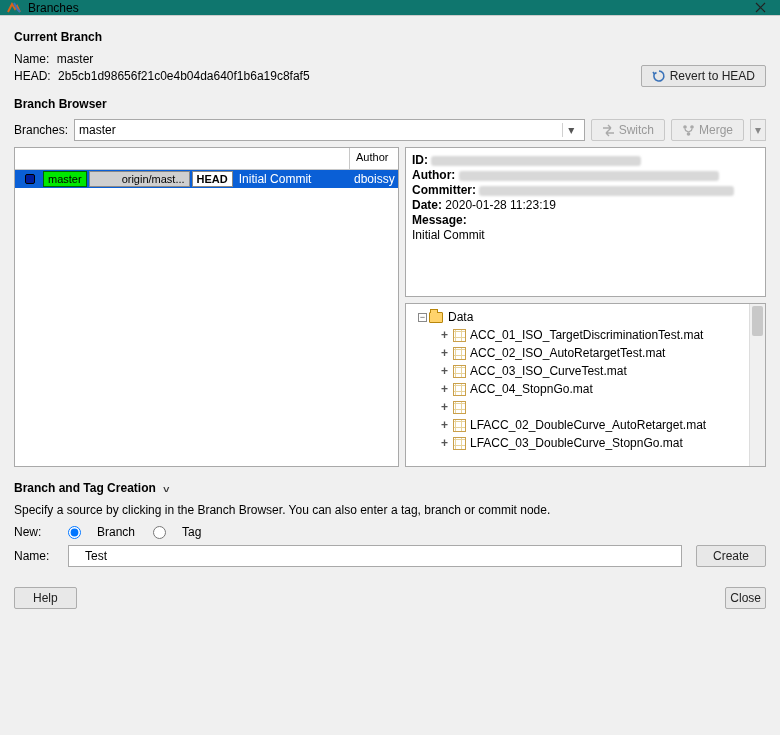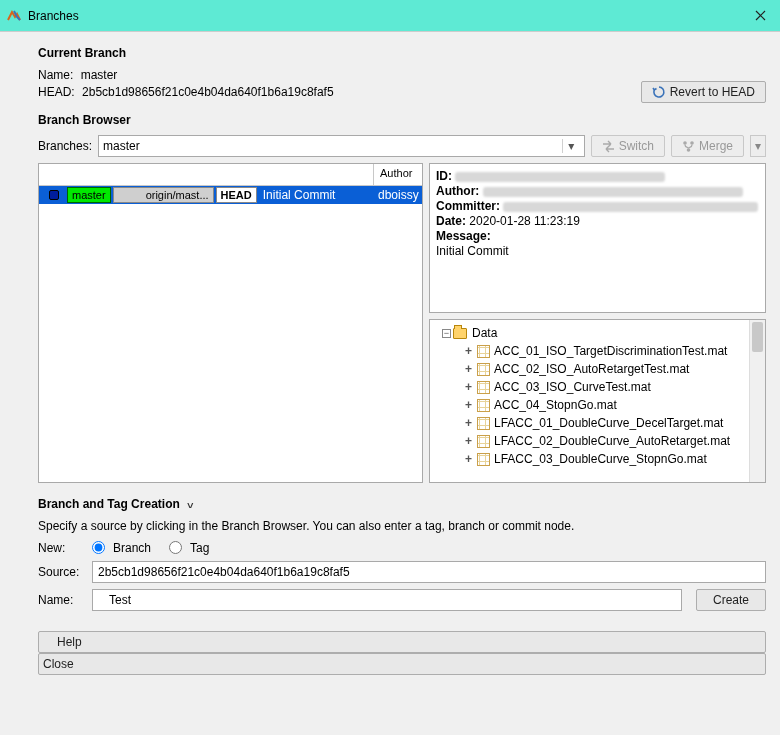--- a/index.html
+++ b/index.html
@@ -9,37 +9,37 @@
     font-size: 12px;
     background: #f0f0f0;
     color: #000;
     width: 780px;
     height: 735px;
     overflow: hidden;
     position: relative;
   }
 
   .titlebar {
-    height: 32px;
-    background: #5eead4;
+    height: 16px;
+    background: #0f766e;
     border-bottom: 1px solid #ccc;
     display: flex;
     align-items: center;
     padding: 0 0 0 6px;
   }
   .titlebar .ml-icon {
     width: 16px; height: 16px; margin-right: 6px;
   }
   .titlebar .title { flex: 1; font-size: 12px; }
   .titlebar .close {
     width: 40px; height: 28px; display: flex; align-items: center; justify-content: center;
     font-size: 16px; color: #222;
   }
 
-  .dialog-body { padding: 10px 14px 12px 14px; margin-left: 24px; }
+  .dialog-body { padding: 10px 14px 12px 14px; }
   .section-header { font-weight: bold; margin: 4px 0 8px 0; }
   .row { margin: 3px 0; }
 
   .btn {
     display: inline-flex; align-items: center; gap: 4px;
     border: 1px solid #adadad; background: #e8e8e8;
     padding: 3px 10px; font-size: 12px; color: #222;
     border-radius: 2px; cursor: pointer;
   }
   .btn.disabled { color: #999; cursor: default; background: #ededed; border-color:#c8c8c8; }
@@ -112,27 +112,27 @@
                       linear-gradient(90deg, #e8d39a 1px, transparent 1px);
     background-size: 6px 6px; background-position: 1px 1px;
   }
   .tree-plus { font-weight:bold; color:#555; width:9px; text-align:center; }
 
   .branch-tag-sec { margin-top:14px; }
   .chev { display:inline-block; transform: rotate(180deg); font-size:11px; color:#333; margin-left:4px; }
   .desc { margin:6px 0 8px 0; }
   .form-row { display:flex; align-items:center; gap:8px; margin:6px 0; }
   .form-row .lbl { width:46px; }
-  .radio { display:inline-flex; align-items:flex-start; gap:8px; margin-right:10px; }
+  .radio { display:inline-flex; align-items:center; gap:16px; margin-right:10px; }
   .radio input { margin:0; }
   .text-input {
     height:22px; border:1px solid #a9a9a9; background:#fff; padding:0 5px; font:inherit;
   }
 
-  .bottom-bar { display:flex; justify-content:space-between; margin-top:20px;flex-direction:column; }
+  .bottom-bar { display:flex; justify-content:space-between; margin-top:20px; }
 
   svg { display:block; }
 </style>
 </head>
 <body>
 
 <div class="titlebar">
   <span class="ml-icon">
     <svg viewBox="0 0 16 16">
         <path d="M2 12 L6 4 L9 9 L11 6 L14 12" fill="none" stroke="#d9641c" stroke-width="2"></path>
@@ -249,21 +249,20 @@
                 <span>ACC_03_ISO_CurveTest.mat</span>
               </div>
               <div class="tree-child">
                 <span class="tree-plus">+</span>
                 <span class="file-icon"></span>
                 <span>ACC_04_StopnGo.mat</span>
               </div>
               <div class="tree-child">
                 <span class="tree-plus">+</span>
                 <span class="file-icon"></span>
-                <span>LFACC_01_DoubleCurve_DecelTarget.mat</span>
               </div>
               <div class="tree-child">
                 <span class="tree-plus">+</span>
                 <span class="file-icon"></span>
                 <span>LFACC_02_DoubleCurve_AutoRetarget.mat</span>
               </div>
               <div class="tree-child">
                 <span class="tree-plus">+</span>
                 <span class="file-icon"></span>
                 <span>LFACC_03_DoubleCurve_StopnGo.mat</span>
@@ -289,24 +288,20 @@
       <label class="radio">
         <input type="radio" name="newtype" checked="" style="">
         <span>Branch</span>
       </label>
       <label class="radio">
         <input type="radio" name="newtype" style="">
         <span>Tag</span>
       </label>
     </div>
 
-    <div class="form-row">
-      <span class="lbl">Source:</span>
-      <input class="text-input" style="flex: 1 1 0%;" value="2b5cb1d98656f21c0e4b04da640f1b6a19c8faf5">
-    </div>
 
     <div class="form-row">
       <span class="lbl">Name:</span>
       <input class="text-input" style="flex: 1 1 0%; padding-left: 16px;" value="Test">
       <button class="btn" style="margin-left:6px;padding:3px 16px;">Create</button>
     </div>
   </div>
 
   <div class="bottom-bar">
     <button class="btn" style="padding:3px 18px;">Help</button>

